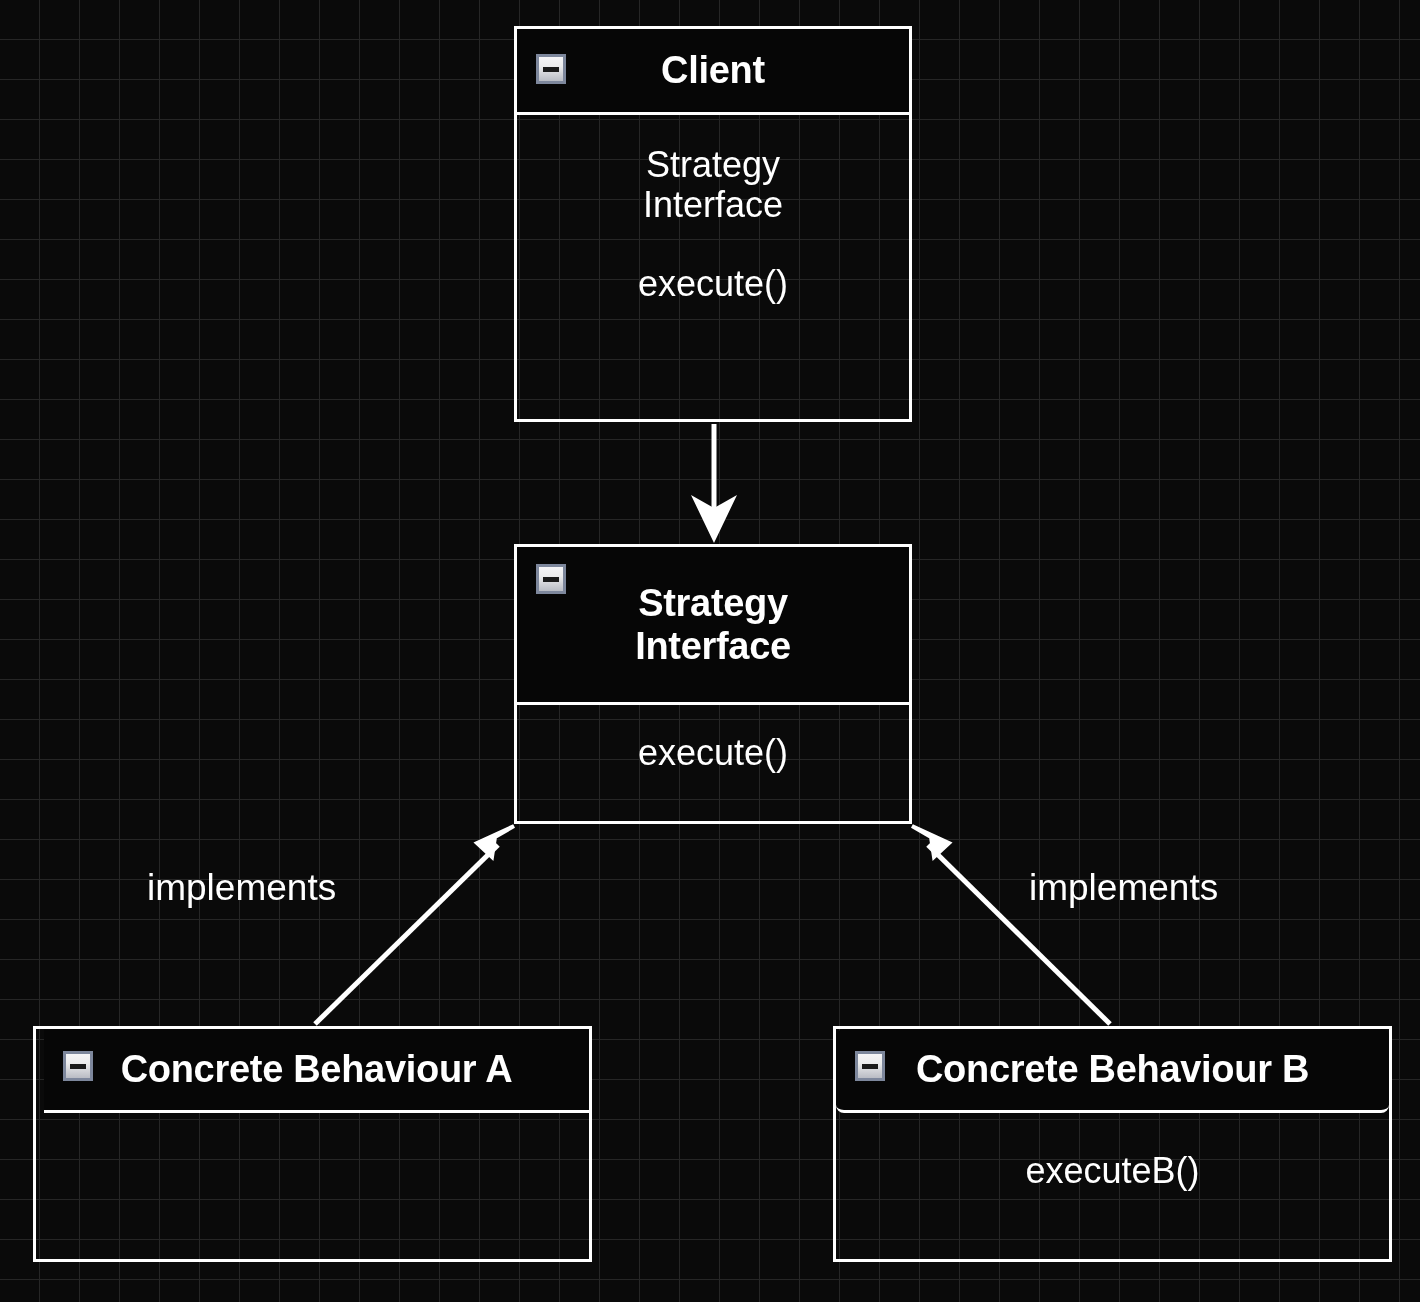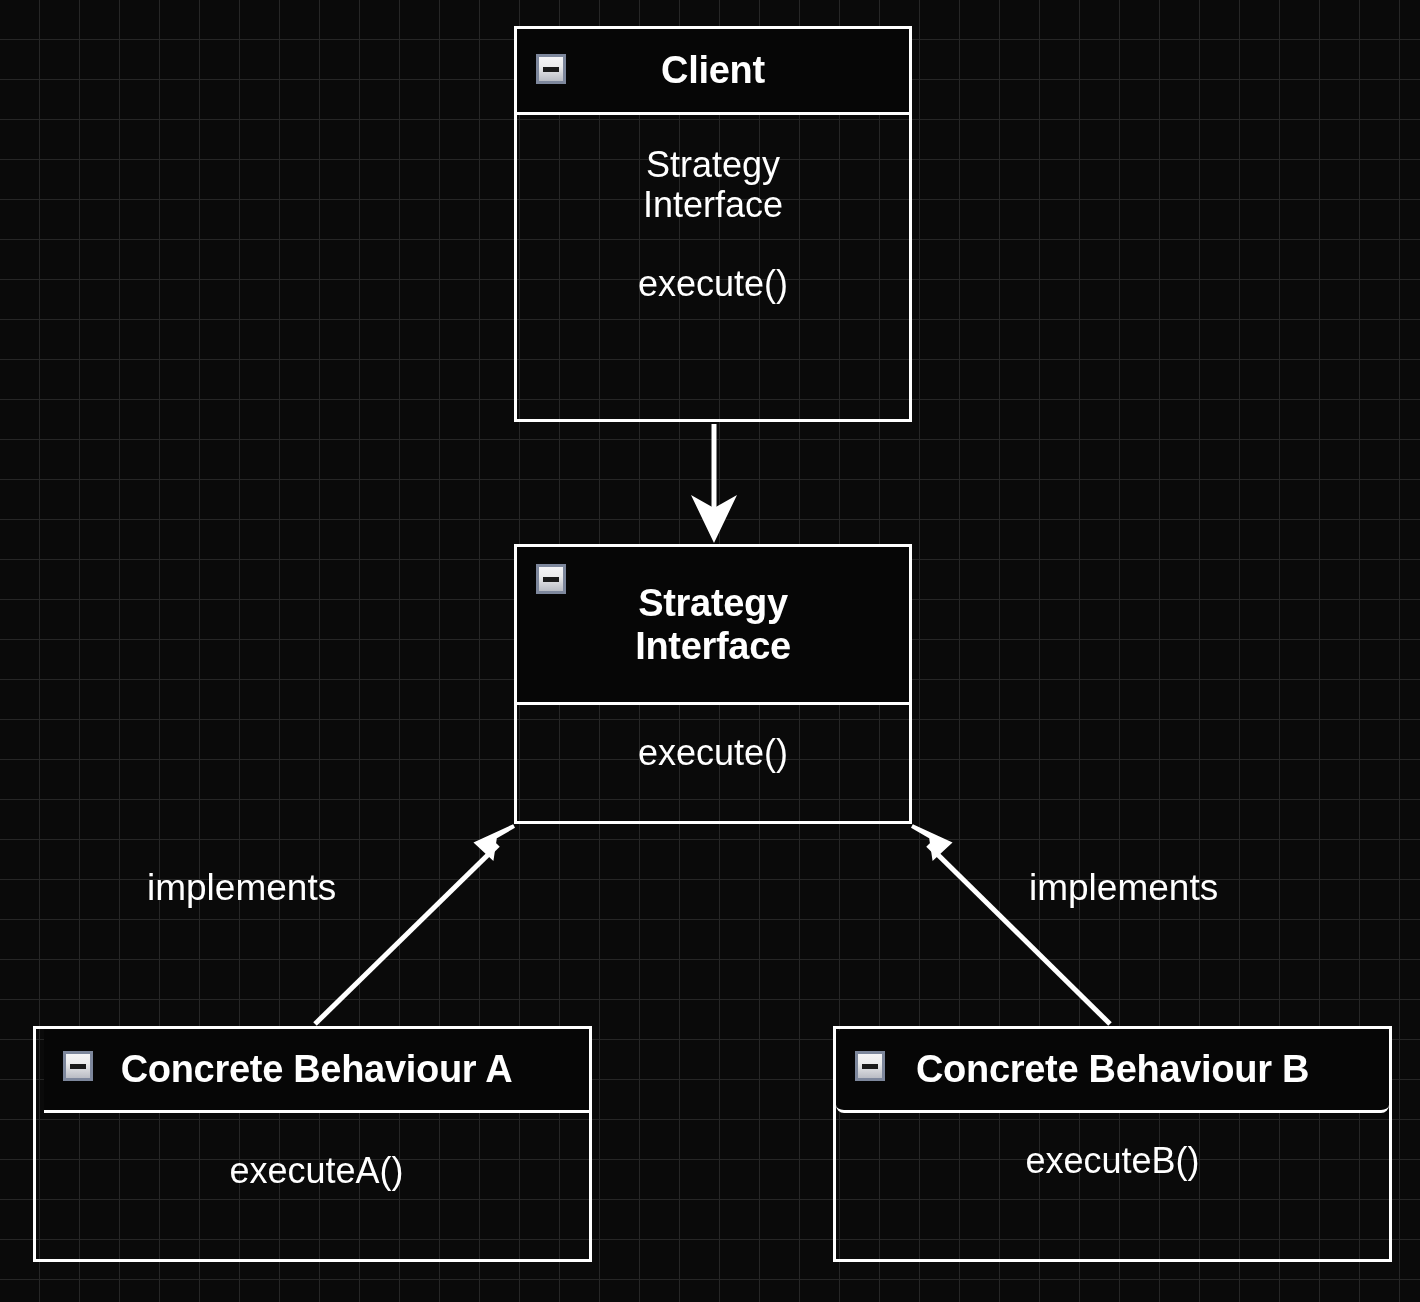--- a/index.html
+++ b/index.html
@@ -113,21 +113,21 @@
   #box-strategy .uml-body   { height: 119px; padding-top: 28px; }
   #box-strategy .minus-icon { left: 19px;  top: 17px; }
 
   #box-behaviour-a   { left: 33px;  top: 1026px; width: 559px; height: 236px; padding-left: 8px; }
   #box-behaviour-a .uml-header { height: 84px; }
   #box-behaviour-a .uml-body   { height: 149px; padding-top: 38px; }
   #box-behaviour-a .minus-icon { left: 19px;  top: 22px; }
 
   #box-behaviour-b   { left: 833px; top: 1026px; width: 559px; height: 236px; }
   #box-behaviour-b .uml-header { height: 84px; border-radius: 8px; }
-  #box-behaviour-b .uml-body   { height: 149px; padding-top: 28px; }
+  #box-behaviour-b .uml-body   { height: 149px; padding-top: 38px; }
   #box-behaviour-b .minus-icon { left: 19px;  top: 22px; }
 
   #label-implements-left  { left: 147px;  top: 862px; }
   #label-implements-right { left: 1029px; top: 862px; }
 </style>
 </head>
 <body>
 
 <div id="canvas">
 
@@ -170,23 +170,20 @@
     <div class="uml-body">
       <span class="uml-line">execute()</span>
     </div>
   </div>
 
   <div class="uml-box" id="box-behaviour-a">
     <div class="uml-header">
       <span class="minus-icon"></span>
       <span class="uml-title">Concrete Behaviour A</span>
     </div>
-    <div class="uml-body">
-      <span class="uml-line">executeA()</span>
-    </div>
   </div>
 
   <div class="uml-box" id="box-behaviour-b">
     <div class="uml-header">
       <span class="minus-icon"></span>
       <span class="uml-title">Concrete Behaviour B</span>
     </div>
     <div class="uml-body">
       <span class="uml-line">executeB()</span>
     </div>

